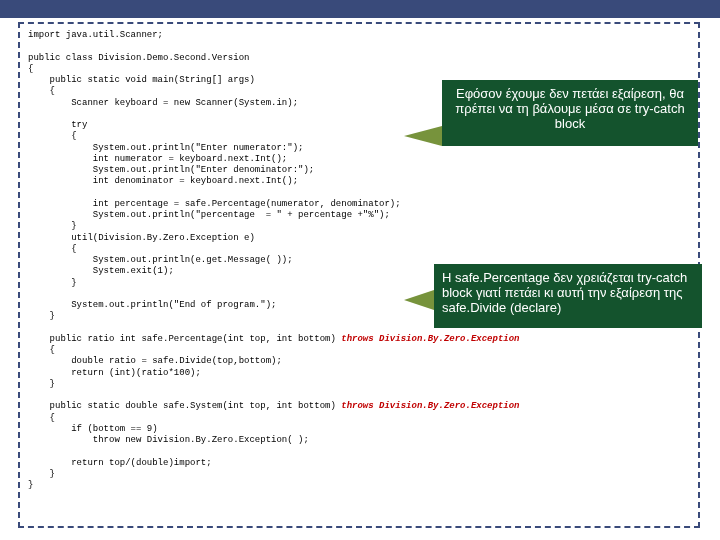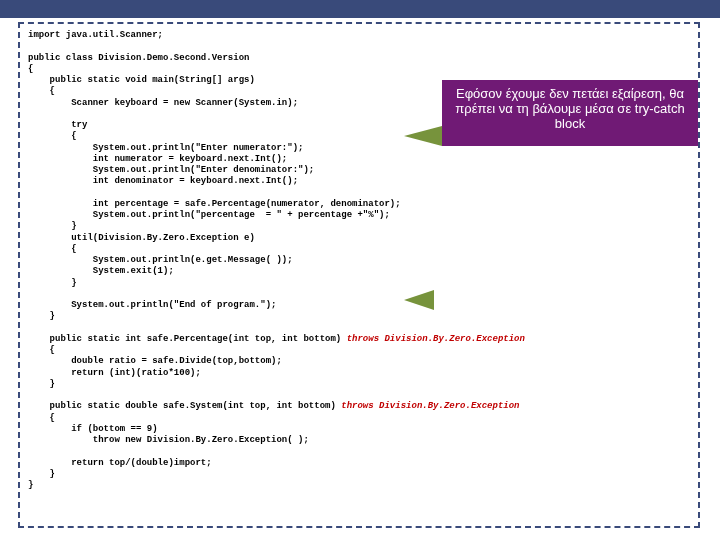--- a/index.html
+++ b/index.html
@@ -5,24 +5,24 @@
 body { margin: 0; padding: 0; width: 720px; height: 540px; background: #fff; font-family: Arial, sans-serif; }
 .slide { position: relative; width: 720px; height: 540px; }
 .topbar { height: 18px; background: #394a7a; width: 100%; }
 .codebox {
   position: absolute; left: 18px; top: 22px; width: 682px; height: 506px;
   border: 2px dashed #394a7a; background: #fff;
   font-family: "Courier New", monospace; font-size: 9px; line-height: 1.25;
   padding: 6px 8px; box-sizing: border-box; color: #000;
 }
 .codebox pre { margin: 0; font-family: "Courier New", monospace; font-size: 9px; line-height: 1.25; white-space: pre; }
-.kw { font-weight: bold; }
+.kw { font-weight: normal; }
 .thr { color: #c00000; font-weight: bold; font-style: italic; }
 .callout {
-  position: absolute; background: #701a75; color: #fff;
+  position: absolute; background: #14532d; color: #fff;
   font-family: Arial, sans-serif; font-size: 13px; text-align: center;
   padding: 6px 8px; box-sizing: border-box;
 }
 .c1 { left: 442px; top: 80px; width: 256px; height: 66px; z-index: 3; }
 .c2 { left: 434px; top: 264px; width: 268px; height: 64px; text-align: left; z-index: 3; }
 .arrow {
   position: absolute; width: 0; height: 0;
   border-top: 10px solid transparent; border-bottom: 10px solid transparent;
   z-index: 2;
 }
@@ -56,33 +56,34 @@
 <span class="kw">        }</span>
 <span class="kw">        util(Division.By.Zero.Exception e)</span>
 <span class="kw">        {</span>
 <span class="kw">            System.out.println(e.get.Message( ));</span>
 <span class="kw">            System.exit(1);</span>
 <span class="kw">        }</span>
 <span></span>
 <span class="kw">        System.out.println("End of program.");</span>
 <span class="kw">    }</span>
 <span></span>
-<span class="kw">    public static int safe.Percentage(int top, int bottom) </span><span class="thr">throws Division.By.Zero.Exception</span>
+<span class="kw">    public ratio int safe.Percentage(int top, int bottom) </span><span class="thr">throws Division.By.Zero.Exception</span>
 <span class="kw">    {</span>
 <span class="kw">        double ratio = safe.Divide(top,bottom);</span>
 <span class="kw">        return (int)(ratio*100);</span>
 <span class="kw">    }</span>
 <span></span>
 <span class="kw">    public static double safe.System(int top, int bottom) </span><span class="thr">throws Division.By.Zero.Exception</span>
 <span class="kw">    {</span>
 <span class="kw">        if (bottom == 9)</span>
 <span class="kw">            throw new Division.By.Zero.Exception( );</span>
 <span></span>
 <span class="kw">        return top/(double)import;</span>
 <span class="kw">    }</span>
 <span class="kw">}</span></pre>
   </div>
 
   <div class="arrow a1"></div>
   <div class="callout c1">Εφόσον έχουμε δεν πετάει εξαίρεση, θα πρέπει να τη βάλουμε μέσα σε try-catch block</div>
 
   <div class="arrow a2"></div>
+  <div class="callout c2">H safe.Percentage δεν χρειάζεται try-catch block γιατί πετάει κι αυτή την εξαίρεση της safe.Divide (declare)</div>
 </div>
 
 </body></html>

